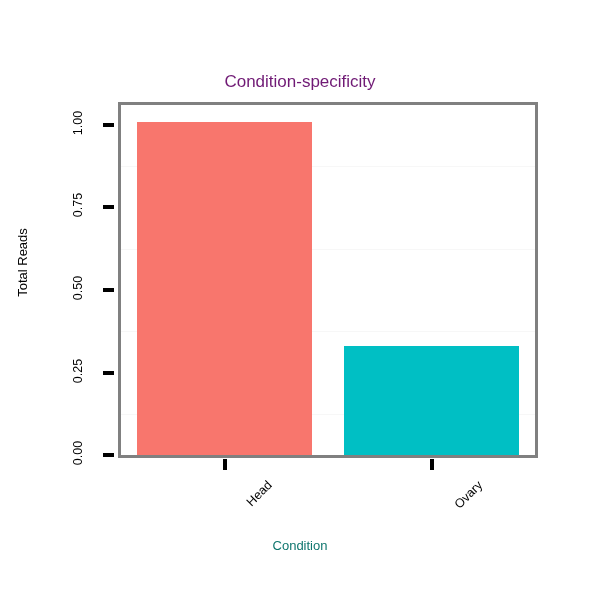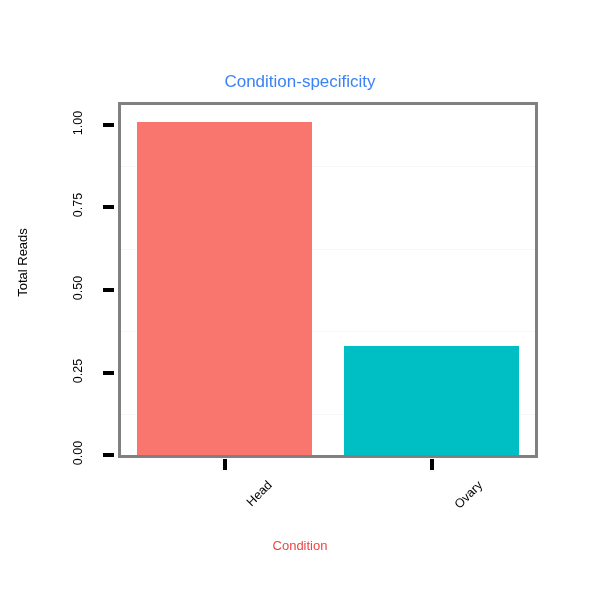--- a/index.html
+++ b/index.html
@@ -22,21 +22,21 @@
   }
 
   
   #chart-title {
     position: absolute;
     left: 0;
     top: 72px;
     width: 600px;
     text-align: center;
     font-size: 17px;
-    color: #3b82f6;
+    color: #701a75;
     letter-spacing: 0px;
   }
 
   
   #plot-panel {
     position: absolute;
     left: 118px;
     top: 102px;
     width: 420px;
     height: 356px;
@@ -113,21 +113,21 @@
     transform-origin: right top;
     text-align: right;
   }
   #x-axis-title {
     position: absolute;
     left: 0;
     top: 538px;
     width: 600px;
     text-align: center;
     font-size: 13px;
-    color: #ef4444;
+    color: #0f766e;
   }
 </style>
 </head>
 <body>
 
 <div id="chart-root">
 
   <div id="chart-title">Condition-specificity</div>
 
   <div id="y-axis-title">Total Reads</div>

